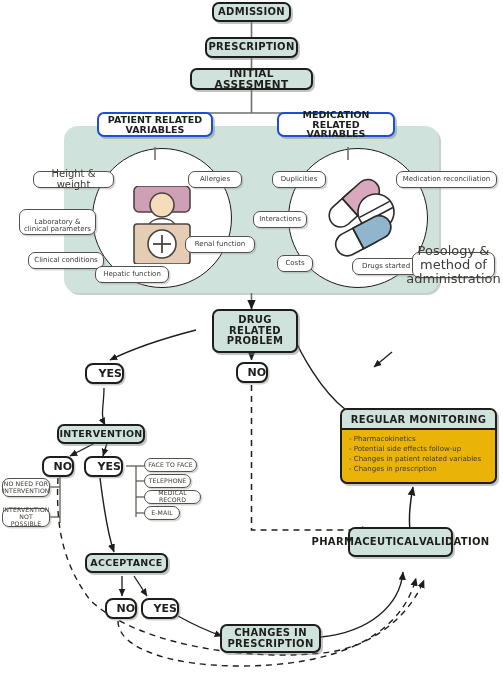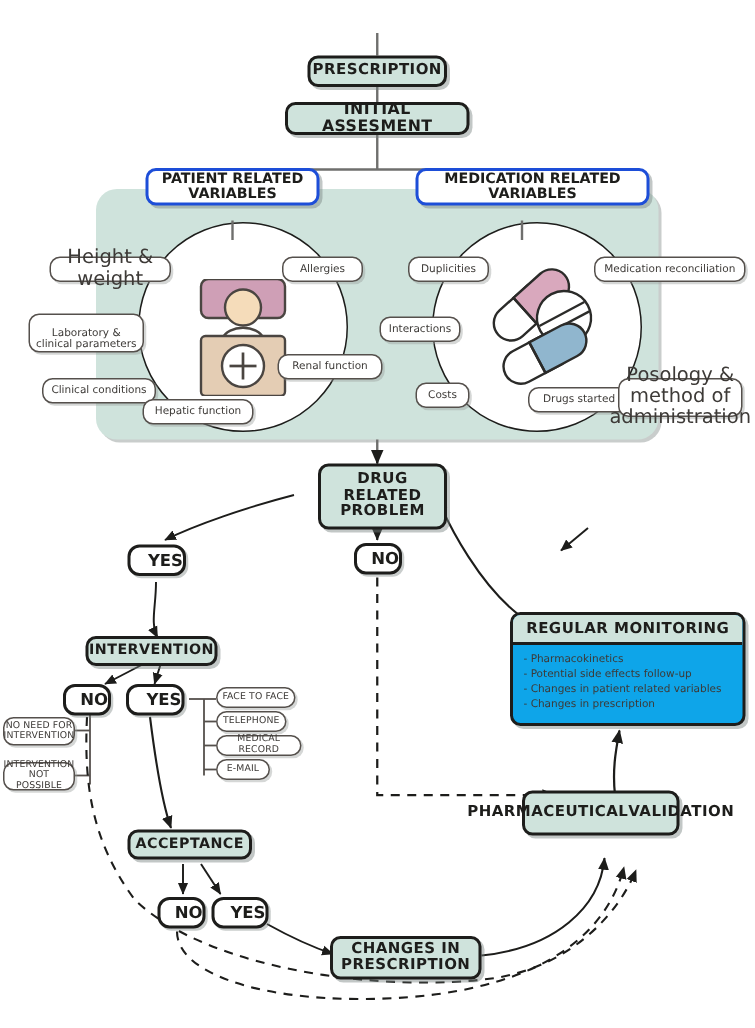--- a/index.html
+++ b/index.html
@@ -38,21 +38,21 @@
     box-shadow:2px 2px 0 rgba(120,130,128,.45);
   }
   .panel{
     position:absolute;background:#cfe3dc;border-radius:14px;z-index:0;
     box-shadow:2px 2px 0 rgba(120,130,128,.40);
   }
   .whitecircle{position:absolute;background:#ffffff;border-radius:50%;z-index:1;}
 
   
   .rm{
-    position:absolute;z-index:3;background:#0ea5e9;border:2px solid #1d1d1b;border-radius:7px;
+    position:absolute;z-index:3;background:#eab308;border:2px solid #1d1d1b;border-radius:7px;
     box-shadow:2px 2px 0 rgba(120,130,128,.45);overflow:hidden;
   }
   .rm-head{
     background:#cfe3dc;border-bottom:2px solid #1d1d1b;color:#1d1d1b;font-weight:bold;
     font-size:10px;text-align:center;padding:4px 0 3px;letter-spacing:.3px;
   }
   .rm-body{padding:4px 6px 4px 7px;color:#3d3a37;font-size:7px;line-height:1.45;text-align:left;}
 
   .icon-person{position:absolute;z-index:2;}
   .pills{position:absolute;z-index:2;}
@@ -133,35 +133,38 @@
 
     <path d="M321,637 C370,632 400,605 403,572" stroke="#1d1d1b" stroke-width="1.4" fill="none" marker-end="url(#ah)"></path>
 
     <path d="M410,530 C408,512 411,498 413,487" stroke="#1d1d1b" stroke-width="1.5" fill="none" marker-end="url(#ah)"></path>
 
     <path d="M346,410 C320,390 300,352 292,333" stroke="#1d1d1b" stroke-width="1.4" fill="none" marker-end="url(#ah)"></path>
 
     <path d="M392,352 L374,367" stroke="#1d1d1b" stroke-width="1.3" fill="none" marker-end="url(#ah)"></path>
   </svg>
 
+  <div class="node mainbox" style="left:212px;top:2px;width:79px;height:20px;font-size:10px;">
+    <span>ADMISSION</span>
+  </div>
 
   <div class="node mainbox" style="left:205px;top:37px;width:93px;height:21px;font-size:10px;">
     <span>PRESCRIPTION</span>
   </div>
 
   <div class="node mainbox" style="left:190px;top:68px;width:123px;height:22px;font-size:10.5px;">
     <span>INITIAL ASSESMENT</span>
   </div>
 
   <div class="node grouphead" style="left:97px;top:112px;width:116px;height:25px;font-size:9.5px;flex-direction:column;">
     <span>PATIENT RELATED</span>
     <span>VARIABLES</span>
   </div>
 
-  <div class="node grouphead" style="left:277px;top:112px;width:156px;height:25px;font-size:9.5px;flex-direction:column;">
+  <div class="node grouphead" style="left:277px;top:112px;width:118px;height:25px;font-size:9.5px;flex-direction:column;">
     <span>MEDICATION RELATED</span>
     <span>VARIABLES</span>
   </div>
 
   <svg class="icon-person" style="left:128px;top:186px;width:68px;height:78px;" viewBox="0 0 68 78">
     <rect x="6" y="0" width="56" height="26" rx="5" fill="#cf9fb6" stroke="#4a4541" stroke-width="1.6"></rect>
     <circle cx="34" cy="19" r="12" fill="#f5dcba" stroke="#4a4541" stroke-width="1.6"></circle>
     <path d="M20,40 C24,30 44,30 48,40" fill="none" stroke="#4a4541" stroke-width="1.6"></path>
     <rect x="6" y="38" width="56" height="40" rx="3" fill="#e4cdb4" stroke="#4a4541" stroke-width="1.6"></rect>
     <circle cx="34" cy="58" r="14" fill="#ffffff" stroke="#4a4541" stroke-width="1.6"></circle>
@@ -182,21 +185,21 @@
         <line x1="43" y1="38" x2="77" y2="38"></line>
       </g>
       <g transform="rotate(-28 42 60)">
         <rect x="18" y="49" width="48" height="23" rx="11.5" fill="#ffffff"></rect>
         <path d="M42,49 L66,49 A11.5,11.5 0 0 1 66,72 L42,72 z" fill="#90b6ce"></path>
         <line x1="42" y1="49" x2="42" y2="72"></line>
       </g>
     </g>
   </svg>
 
-  <div class="node leaf" style="left:33px;top:171px;width:81px;height:17px;font-size:13px;">
+  <div class="node leaf" style="left:33px;top:171px;width:81px;height:17px;font-size:10px;">
     <span>Height &amp; weight</span>
   </div>
   <div class="node leaf" style="left:19px;top:209px;width:77px;height:26px;font-size:7px;padding:0 3px;align-items:flex-end;">
     <span>Laboratory &amp; clinical parameters</span>
   </div>
   <div class="node leaf" style="left:28px;top:252px;width:76px;height:17px;font-size:7px;">
     <span>Clinical conditions</span>
   </div>
   <div class="node leaf" style="left:95px;top:266px;width:74px;height:17px;font-size:7px;">
     <span>Hepatic function</span>

